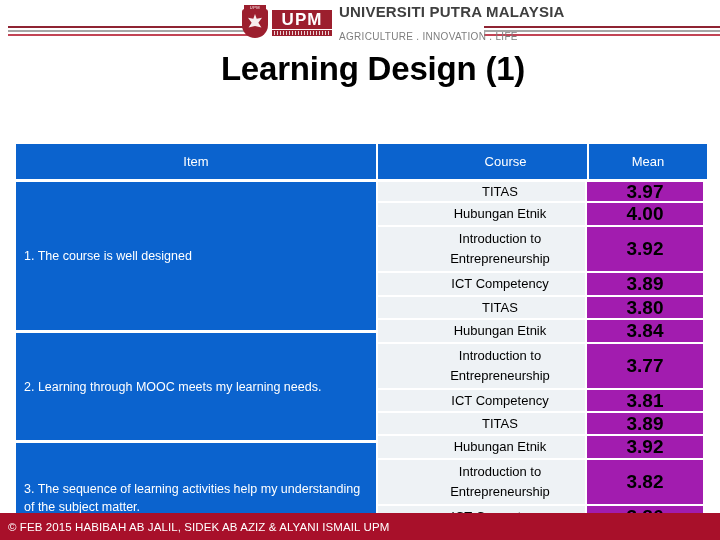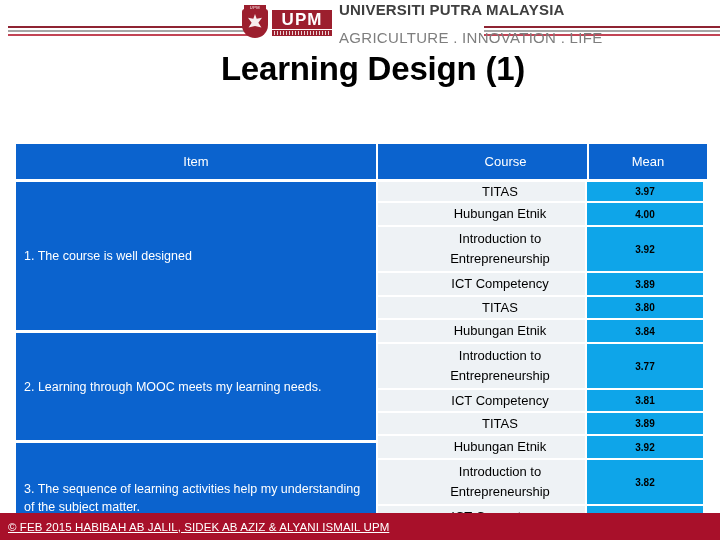--- a/index.html
+++ b/index.html
@@ -107,21 +107,21 @@
   #wordmark { line-height: 1; }
   #wordmark .wm-main {
     color: #3f3f3f;
     font-weight: bold;
     font-size: 15px;
     letter-spacing: .2px;
     white-space: nowrap;
   }
   #wordmark .wm-sub {
     color: #7e7e7e;
-    font-size: 15px;
+    font-size: 10px;
     letter-spacing: .3px;
     margin-top: 13px;
     white-space: nowrap;
   }
 
   
   #slide-title {
     position: absolute;
     left: 13px;
     top: 50px;
@@ -200,23 +200,23 @@
     padding-left: 37px;
   }
   .course-cell.two-line {
     flex-direction: column;
     justify-content: center;
   }
   .mean-cell {
     width: 116px;
     flex: 0 0 116px;
     margin-left: 2px;
-    background: #0ea5e9;
+    background: #a21caf;
     color: #000000;
-    font-size: 10px;
+    font-size: 19px;
     font-weight: bold;
     text-align: center;
     display: flex;
     align-items: center;
     justify-content: center;
     box-sizing: border-box;
   }
 
   .h-19 { height: 19px; }
   .h-22 { height: 22px; }
@@ -231,21 +231,20 @@
     width: 720px;
     height: 27px;
     background: #a8102a;
     color: #ffffff;
     font-size: 11.5px;
     display: flex;
     align-items: center;
     padding-left: 8px;
     box-sizing: border-box;
     letter-spacing: .1px;
-    text-decoration: underline;
   }
 </style>
 </head>
 <body>
 
 <div id="brand-band">
   <div class="rule-left rl-1"></div>
   <div class="rule-left rl-2"></div>
   <div class="rule-left rl-3"></div>
   <div class="rule-right rr-1"></div>

